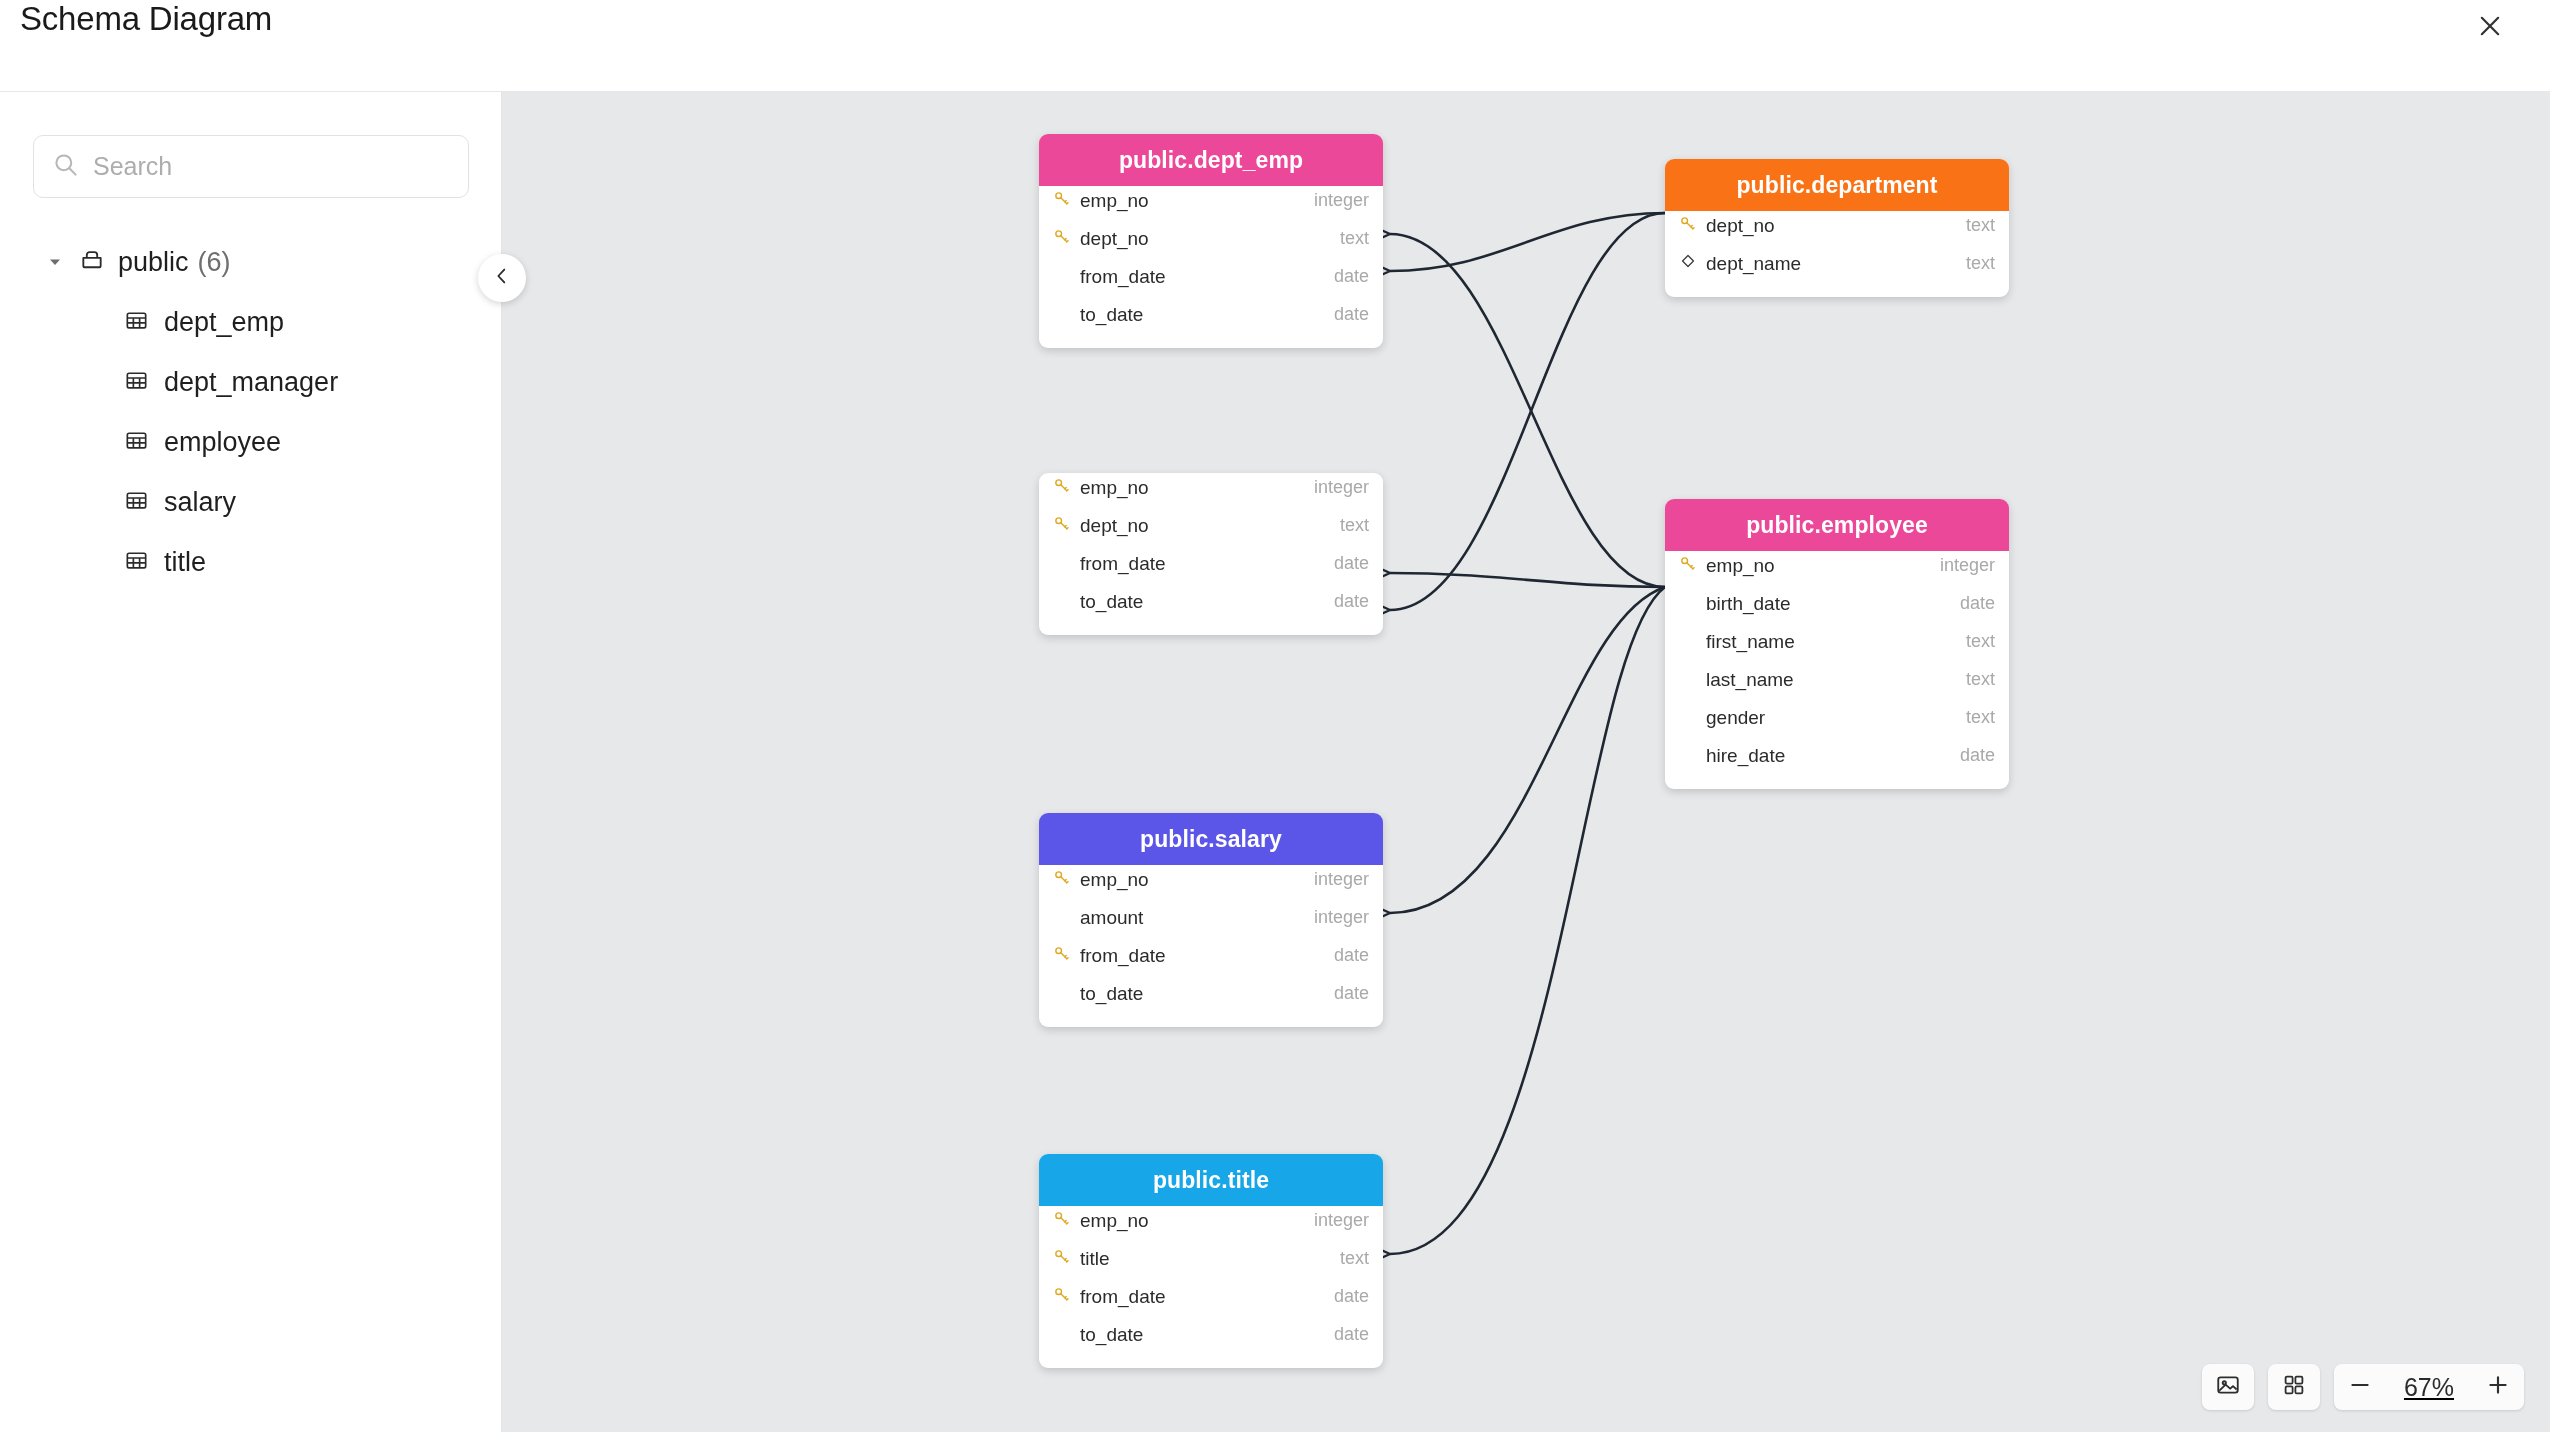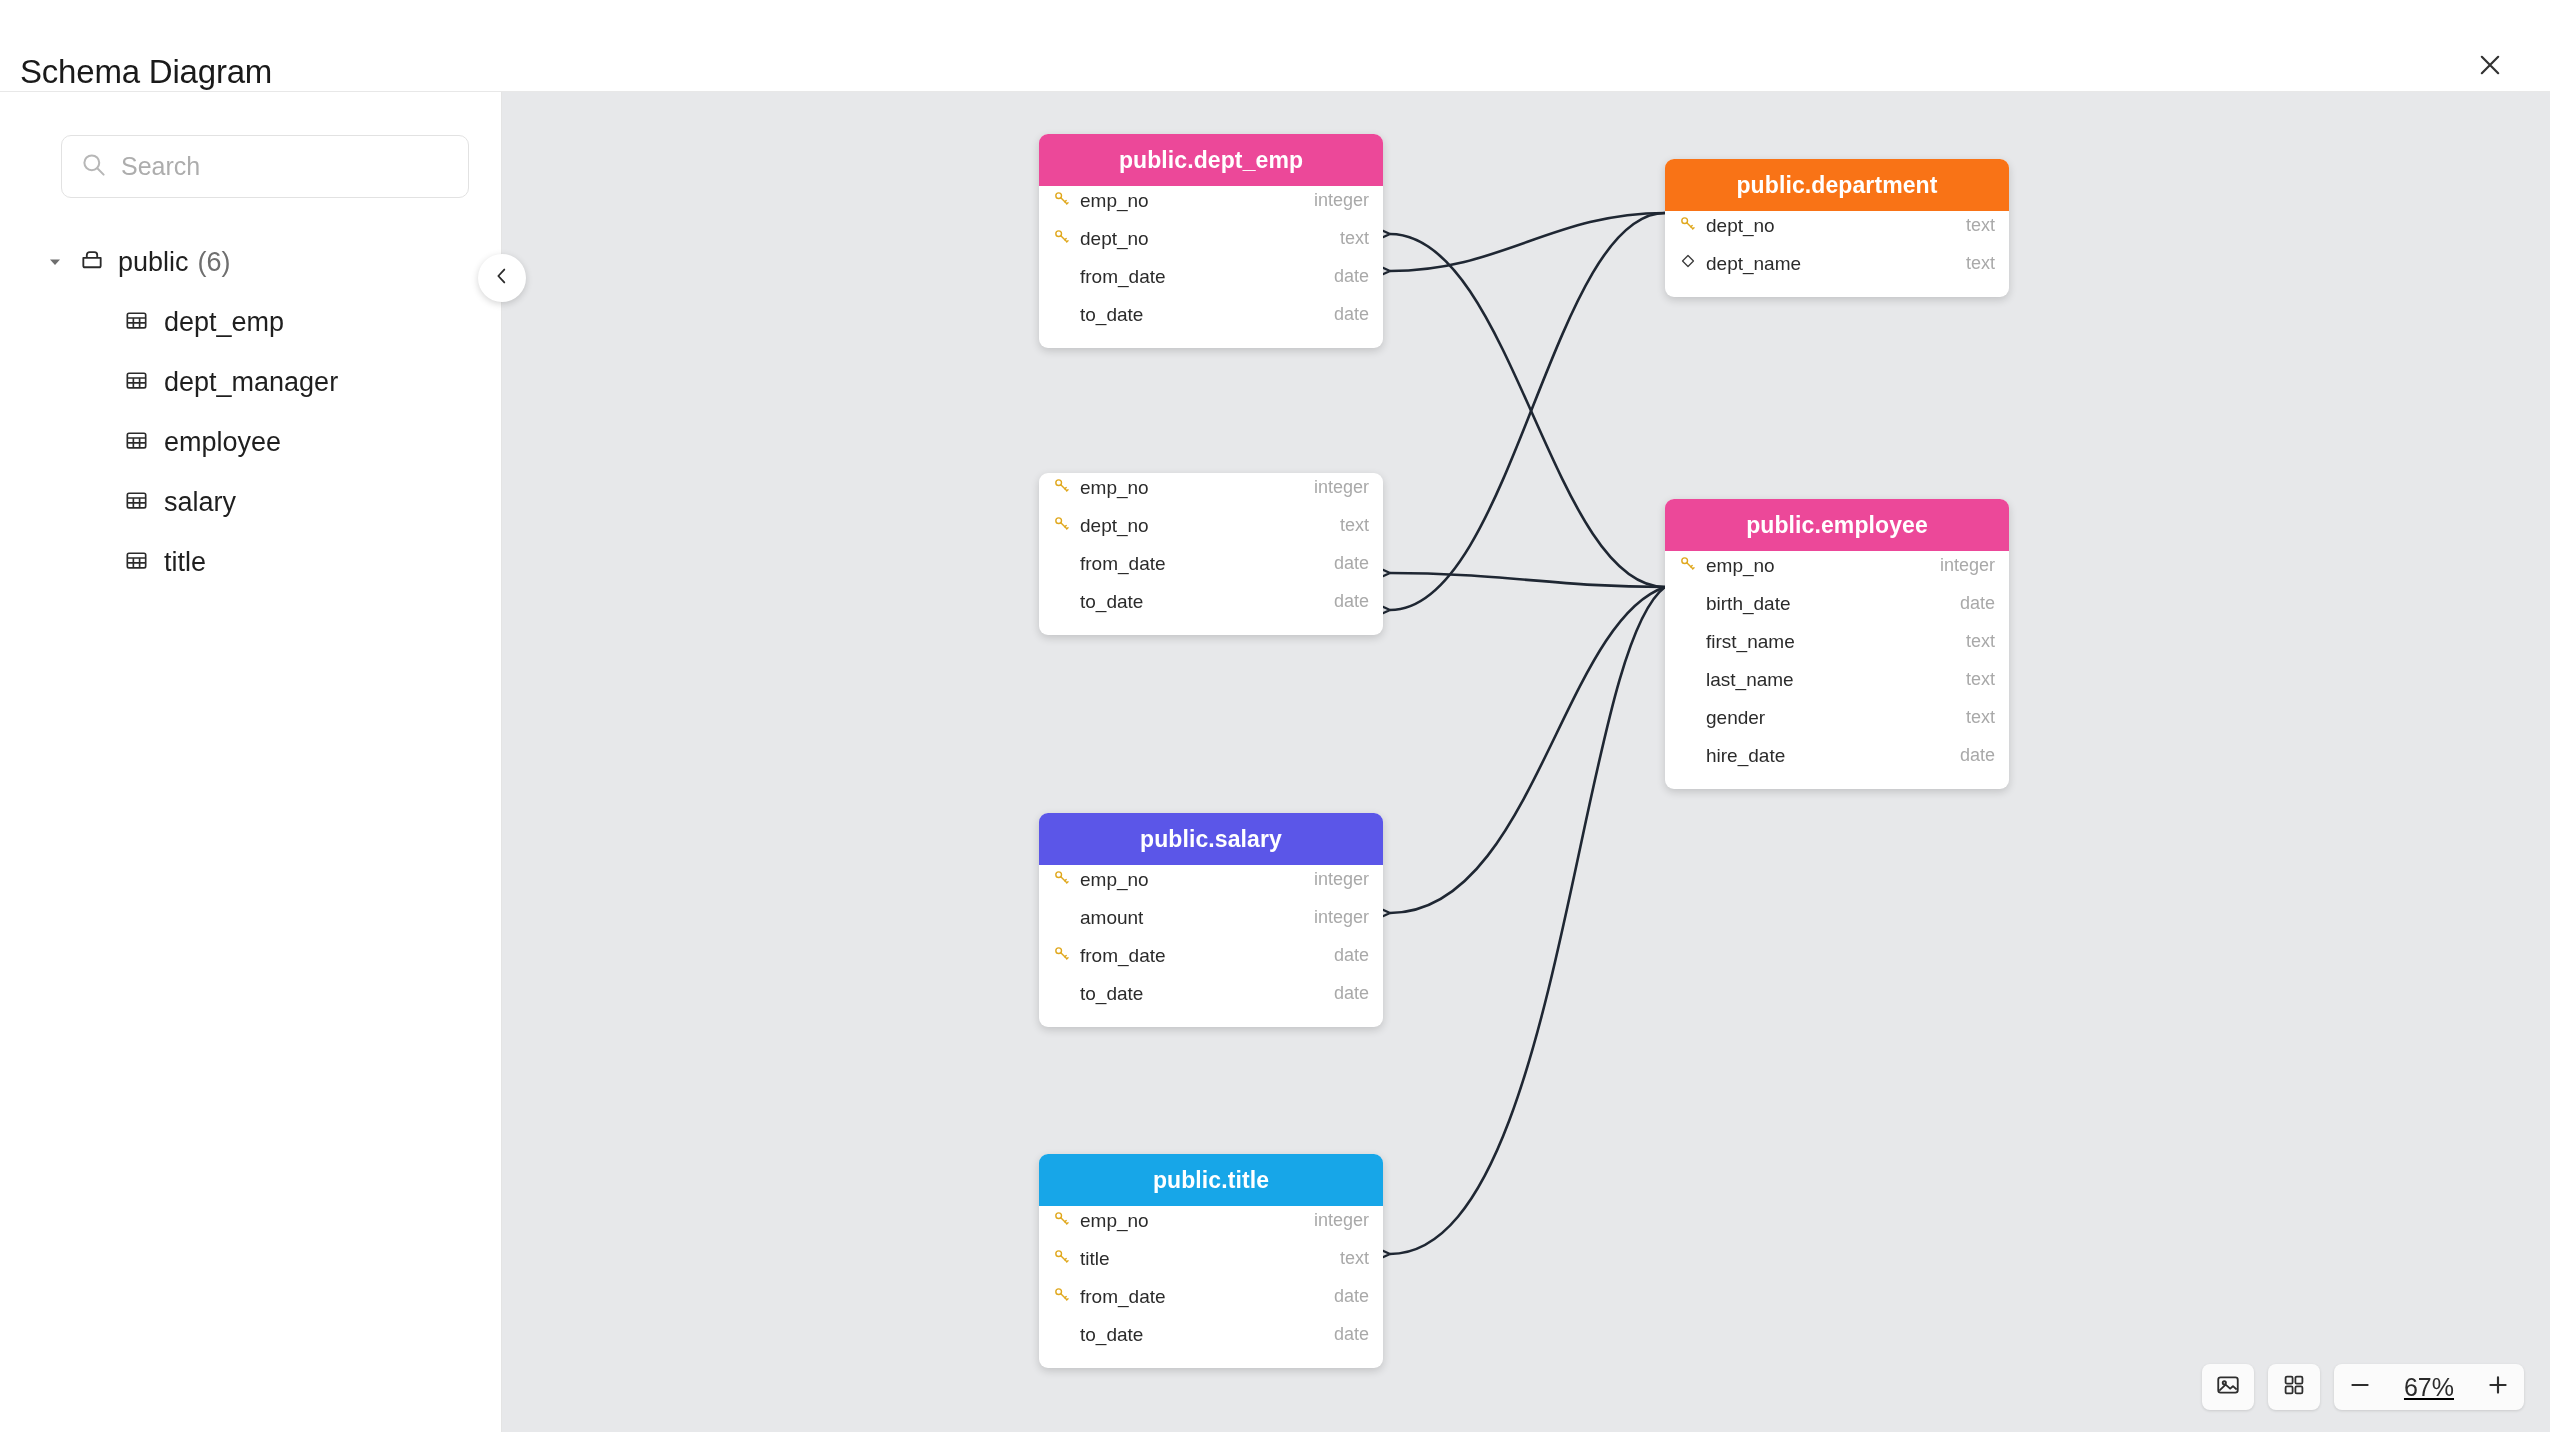--- a/index.html
+++ b/index.html
@@ -8,21 +8,21 @@
     font-family: "Liberation Sans", sans-serif;
     background: #ffffff;
     overflow: hidden;
   }
   .app { position: relative; width: 2550px; height: 1432px; display: flex; flex-direction: column; }
 
   
   .header {
     height: 92px; flex: 0 0 92px;
     border-bottom: 1px solid #e8e8e8;
-    display: flex; align-items: flex-end; justify-content: space-between;
+    display: flex; align-items: flex-start; justify-content: space-between;
     padding: 0 34px 0 20px;
     background: #fff;
   }
   .header-title { font-size: 33px; color: #1a1a1a; letter-spacing: -0.2px; }
   .close-btn {
     width: 52px; height: 52px; display: flex; align-items: center; justify-content: center;
     cursor: pointer; border-radius: 6px; color: #333;
   }
   .close-btn svg { display: block; }
 
@@ -31,21 +31,21 @@
 
   
   .sidebar {
     width: 502px; flex: 0 0 502px;
     background: #fff;
     border-right: 1px solid #e4e4e4;
     padding: 27px 0 0 0;
     position: relative;
     overflow: hidden;
   }
-  .search-wrap { padding: 16px 32px 0 33px; margin-left: 28px; }
+  .search-wrap { padding: 16px 32px 0 33px; }
   .search-box {
     height: 63px; border: 1px solid #e2e2e2; border-radius: 10px;
     display: flex; align-items: center; gap: 14px; padding: 0 18px;
     background: #fff;
   }
   .search-box .ph { font-size: 25px; color: #adadad; }
   .search-box svg { flex: 0 0 auto; }
 
   .tree { margin-top: 34px; }
   .tree-row {

